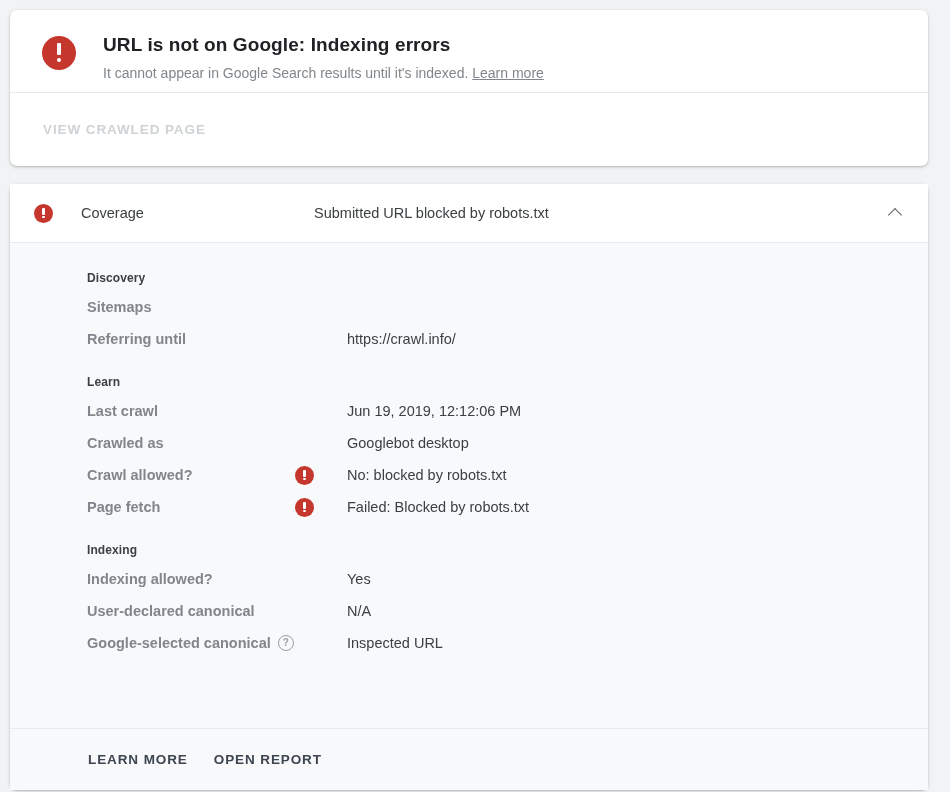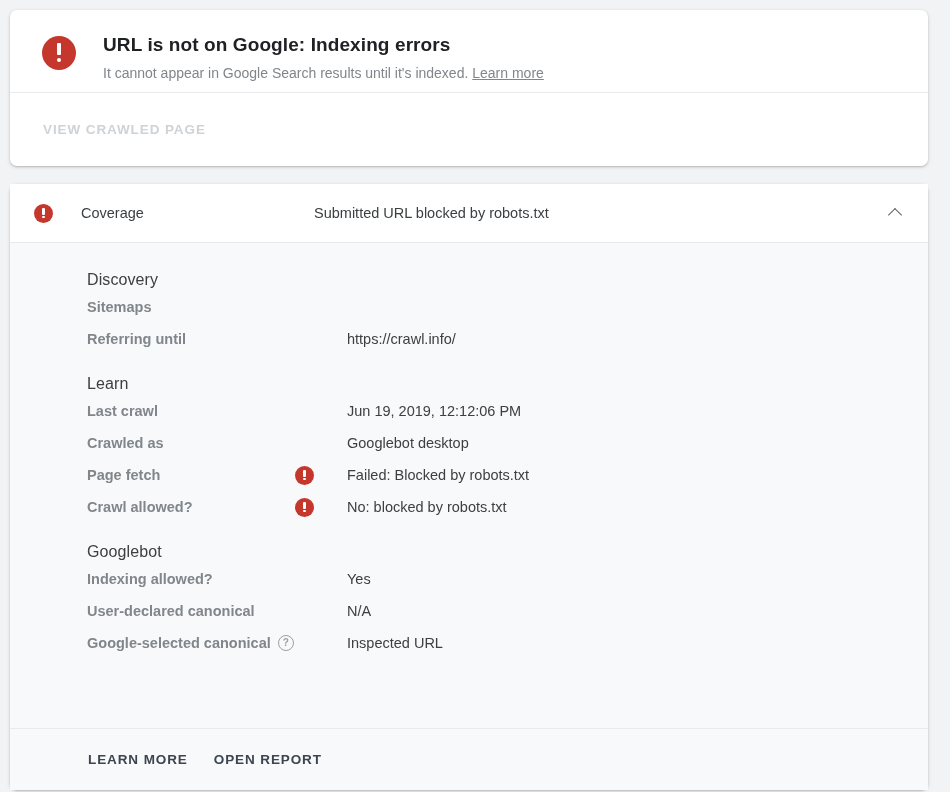--- a/index.html
+++ b/index.html
@@ -201,22 +201,22 @@
   }
 
   .cov-body {
     background: #f8f9fa;
     border-top: 1px solid #e8eaed;
     flex: 1 1 auto;
     padding: 20px 24px 0 24px;
     box-sizing: border-box;
   }
   .sec-title {
-    font-size: 16px;
-    font-weight: 400;
+    font-size: 12px;
+    font-weight: 700;
     color: #3c4043;
     letter-spacing: .1px;
     padding: 8px 0 0 53px;
     height: 28px;
     box-sizing: border-box;
   }
   .sec-gap { height: 12px; }
   .row {
     display: flex;
     align-items: center;
@@ -342,38 +342,38 @@
         </div>
         <div class="row">
           <div class="row-label">
             <span>Crawled as</span>
           </div>
           <div class="row-icon"></div>
           <div class="row-value">Googlebot desktop</div>
         </div>
         <div class="row">
           <div class="row-label">
-            <span>Page fetch</span>
+            <span>Crawl allowed?</span>
           </div>
           <div class="row-icon">
             <div class="err-icon-sm"></div>
           </div>
-          <div class="row-value">Failed: Blocked by robots.txt</div>
-        </div>
-        <div class="row">
-          <div class="row-label">
-            <span>Crawl allowed?</span>
+          <div class="row-value">No: blocked by robots.txt</div>
+        </div>
+        <div class="row">
+          <div class="row-label">
+            <span>Page fetch</span>
           </div>
           <div class="row-icon">
             <div class="err-icon-sm"></div>
           </div>
-          <div class="row-value">No: blocked by robots.txt</div>
+          <div class="row-value">Failed: Blocked by robots.txt</div>
         </div>
         <div class="sec-gap"></div>
-        <div class="sec-title">Googlebot</div>
+        <div class="sec-title">Indexing</div>
         <div class="row">
           <div class="row-label">
             <span>Indexing allowed?</span>
           </div>
           <div class="row-icon"></div>
           <div class="row-value">Yes</div>
         </div>
         <div class="row">
           <div class="row-label">
             <span>User-declared canonical</span>

